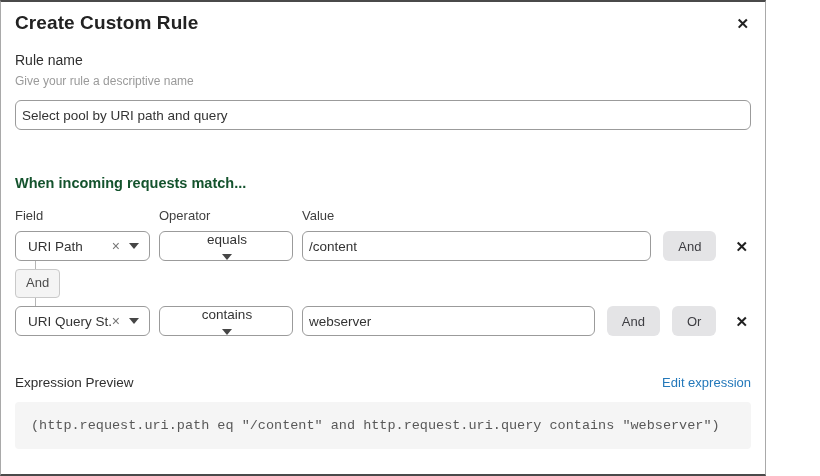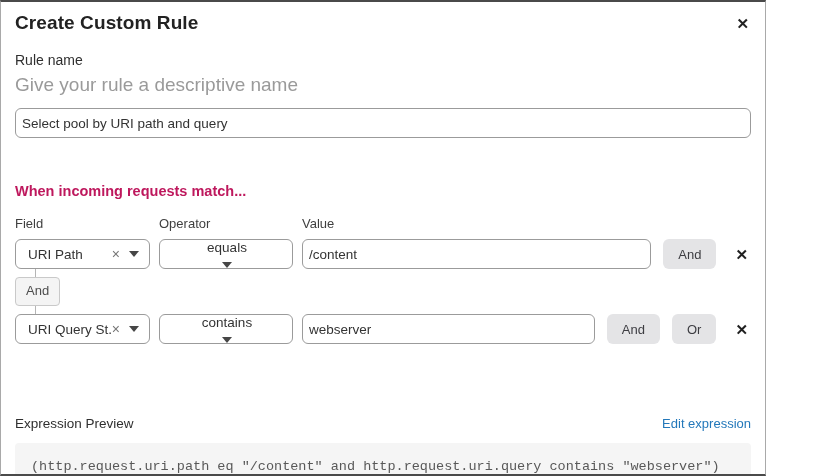--- a/index.html
+++ b/index.html
@@ -41,42 +41,42 @@
     cursor: pointer;
     line-height: 1;
     padding: 4px 2px;
   }
   .section-label {
     font-size: 14px;
     color: #2f2f2f;
     margin-top: 17px;
   }
   .helper-text {
-    font-size: 19px;
+    font-size: 12px;
     color: #9a9a9a;
     margin-top: 6px;
   }
   .text-input {
     display: block;
     width: 100%;
     height: 30px;
     border: 1px solid #9b9b9b;
     border-radius: 6px;
     padding: 0 6px;
     font-size: 13.5px;
     color: #333;
     font-family: "Liberation Sans", "DejaVu Sans", sans-serif;
     background: #fff;
     outline: none;
   }
   .rule-name-input { margin-top: 12px; }
   .match-heading {
     font-size: 14.5px;
     font-weight: 700;
-    color: #be185d;
+    color: #14532d;
     margin-top: 45px;
   }
   .col-labels {
     display: flex;
     gap: 9px;
     margin-top: 17px;
     font-size: 13px;
     color: #3f3f3f;
   }
   .col-labels .col-field { width: 135px; }
@@ -169,21 +169,21 @@
     border-radius: 4px;
     font-size: 13px;
     color: #4d4d4d;
     padding: 5px 10px;
     line-height: 1.3;
   }
   .expr-header {
     display: flex;
     justify-content: space-between;
     align-items: flex-start;
-    margin-top: 72px;
+    margin-top: 39px;
   }
   .expr-label {
     font-size: 13.5px;
     color: #2f2f2f;
   }
   .expr-edit-link {
     font-size: 13px;
     text-decoration: none;
     cursor: pointer;
   }

